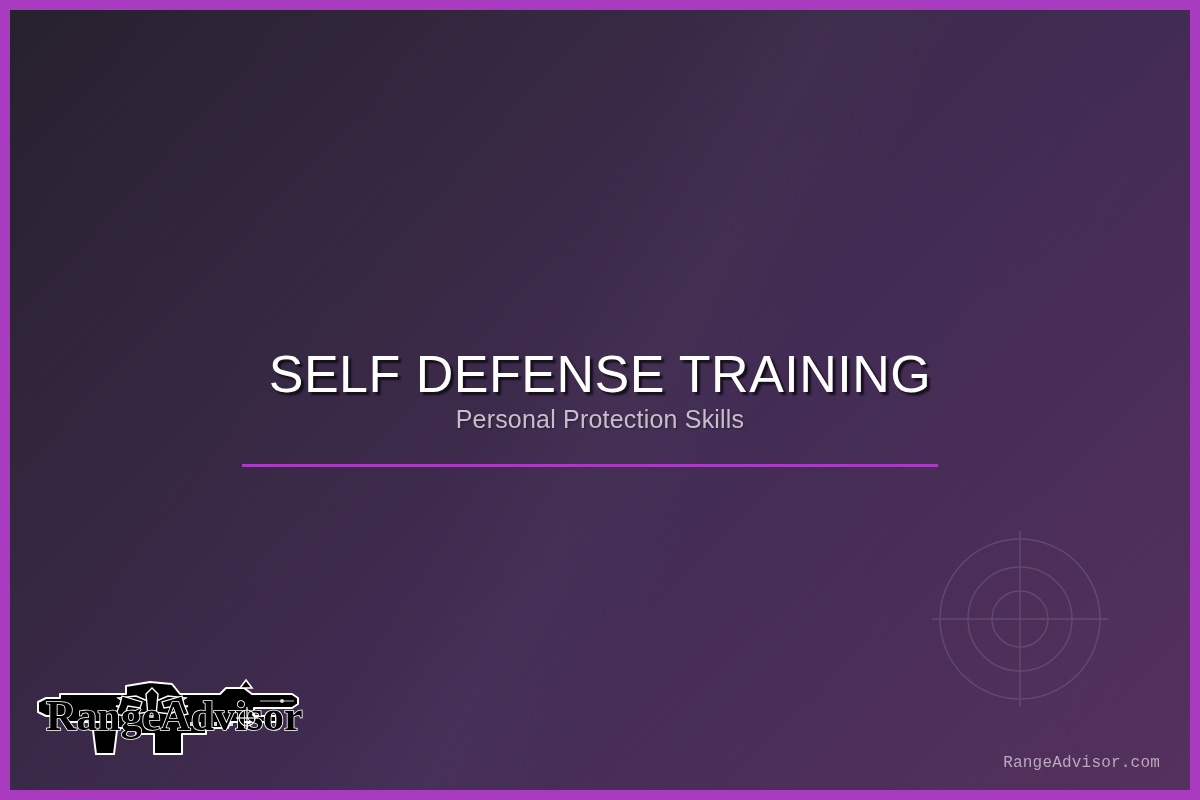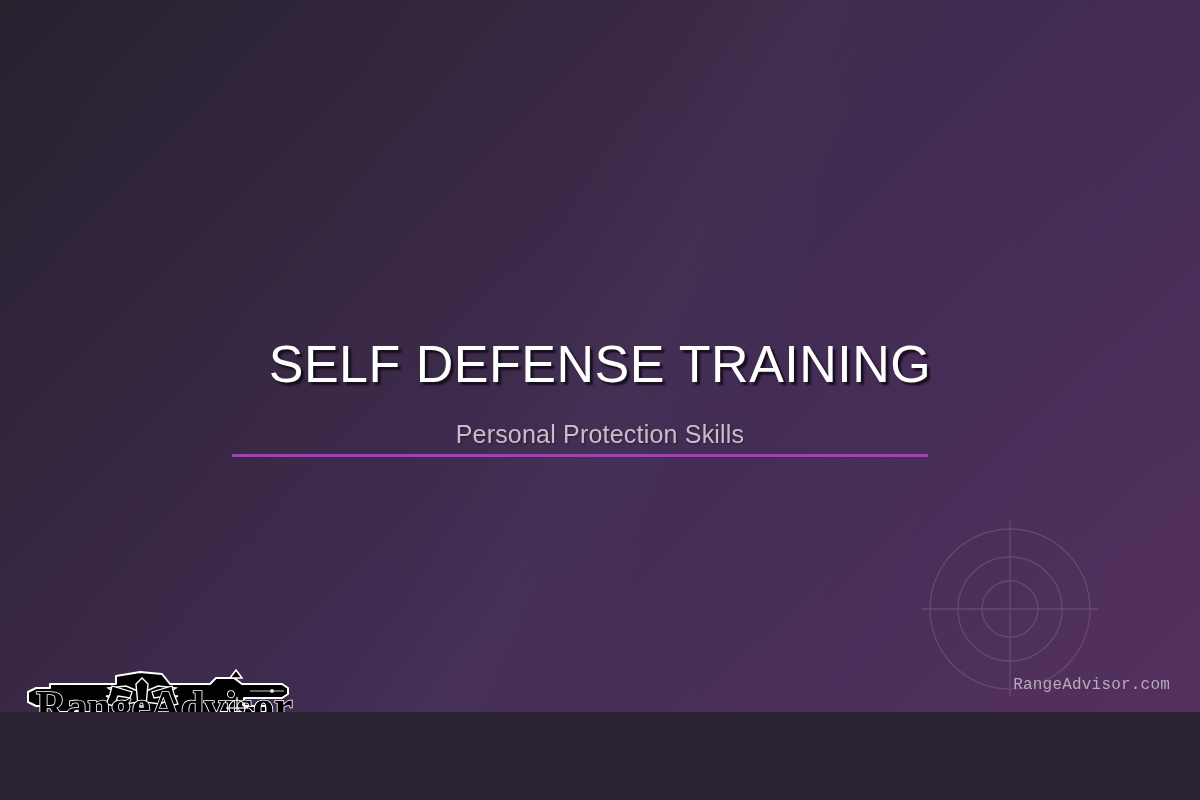--- a/index.html
+++ b/index.html
@@ -10,22 +10,23 @@
     height: 800px;
     background: #2a2232;
     font-family: "Liberation Sans", sans-serif;
     overflow: hidden;
   }
 
   
   .slide {
     position: relative;
     width: 1200px;
-    height: 712px;
+    height: 800px;
     background: #a83bc0;           
+    padding: 10px;
   }
 
   .slide-canvas {
     position: relative;
     width: 100%;
     height: 100%;
     overflow: hidden;
     background: linear-gradient(135deg,
                 #27212e 0%,
                 #2f2439 18%,
@@ -61,21 +62,21 @@
     font-size: 52px;
     font-weight: 400;
     letter-spacing: 0.5px;
     color: #ffffff;
     line-height: 1.08;
     text-shadow: 3px 3px 2px rgba(12, 8, 16, 0.78);
     white-space: nowrap;
   }
 
   .slide-subtitle {
-    margin-top: 28px;
+    margin-top: 3px;
     font-size: 25px;
     font-weight: 400;
     color: #c9bdcc;
     letter-spacing: 0.2px;
     text-shadow: 1px 1px 2px rgba(15, 10, 20, 0.45);
     white-space: nowrap;
   }
 
   .title-rule {
     position: absolute;

